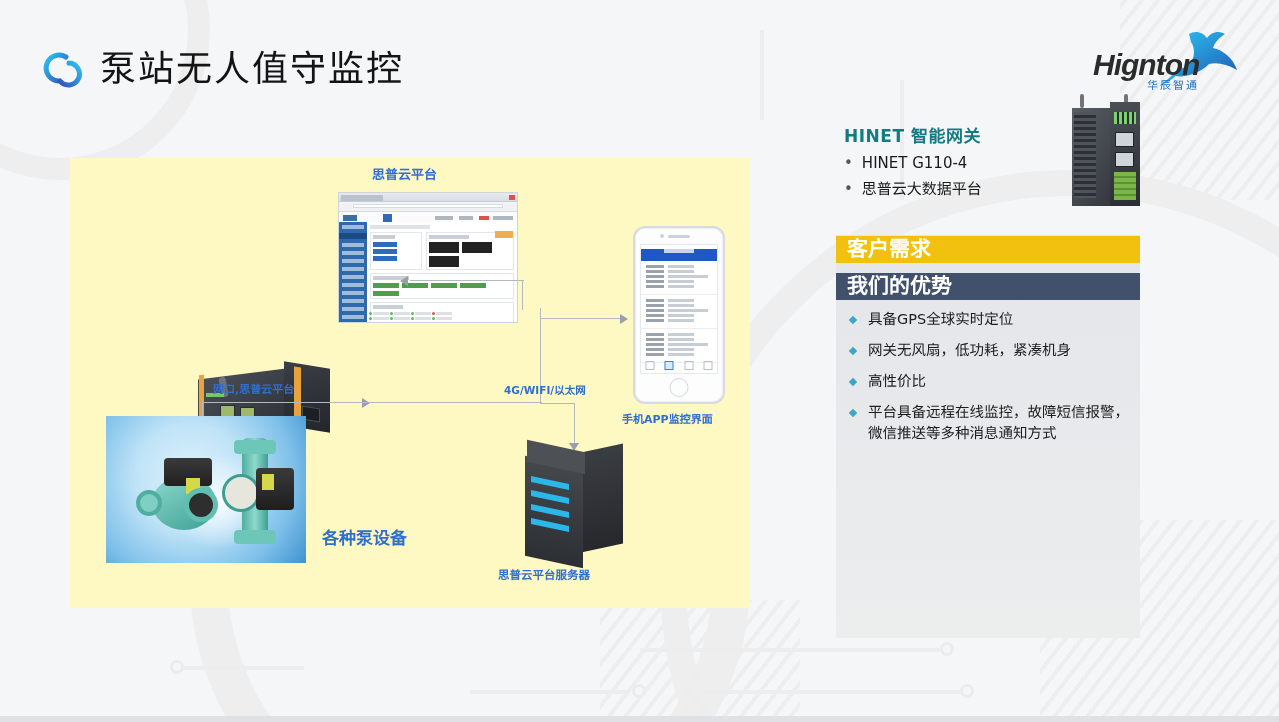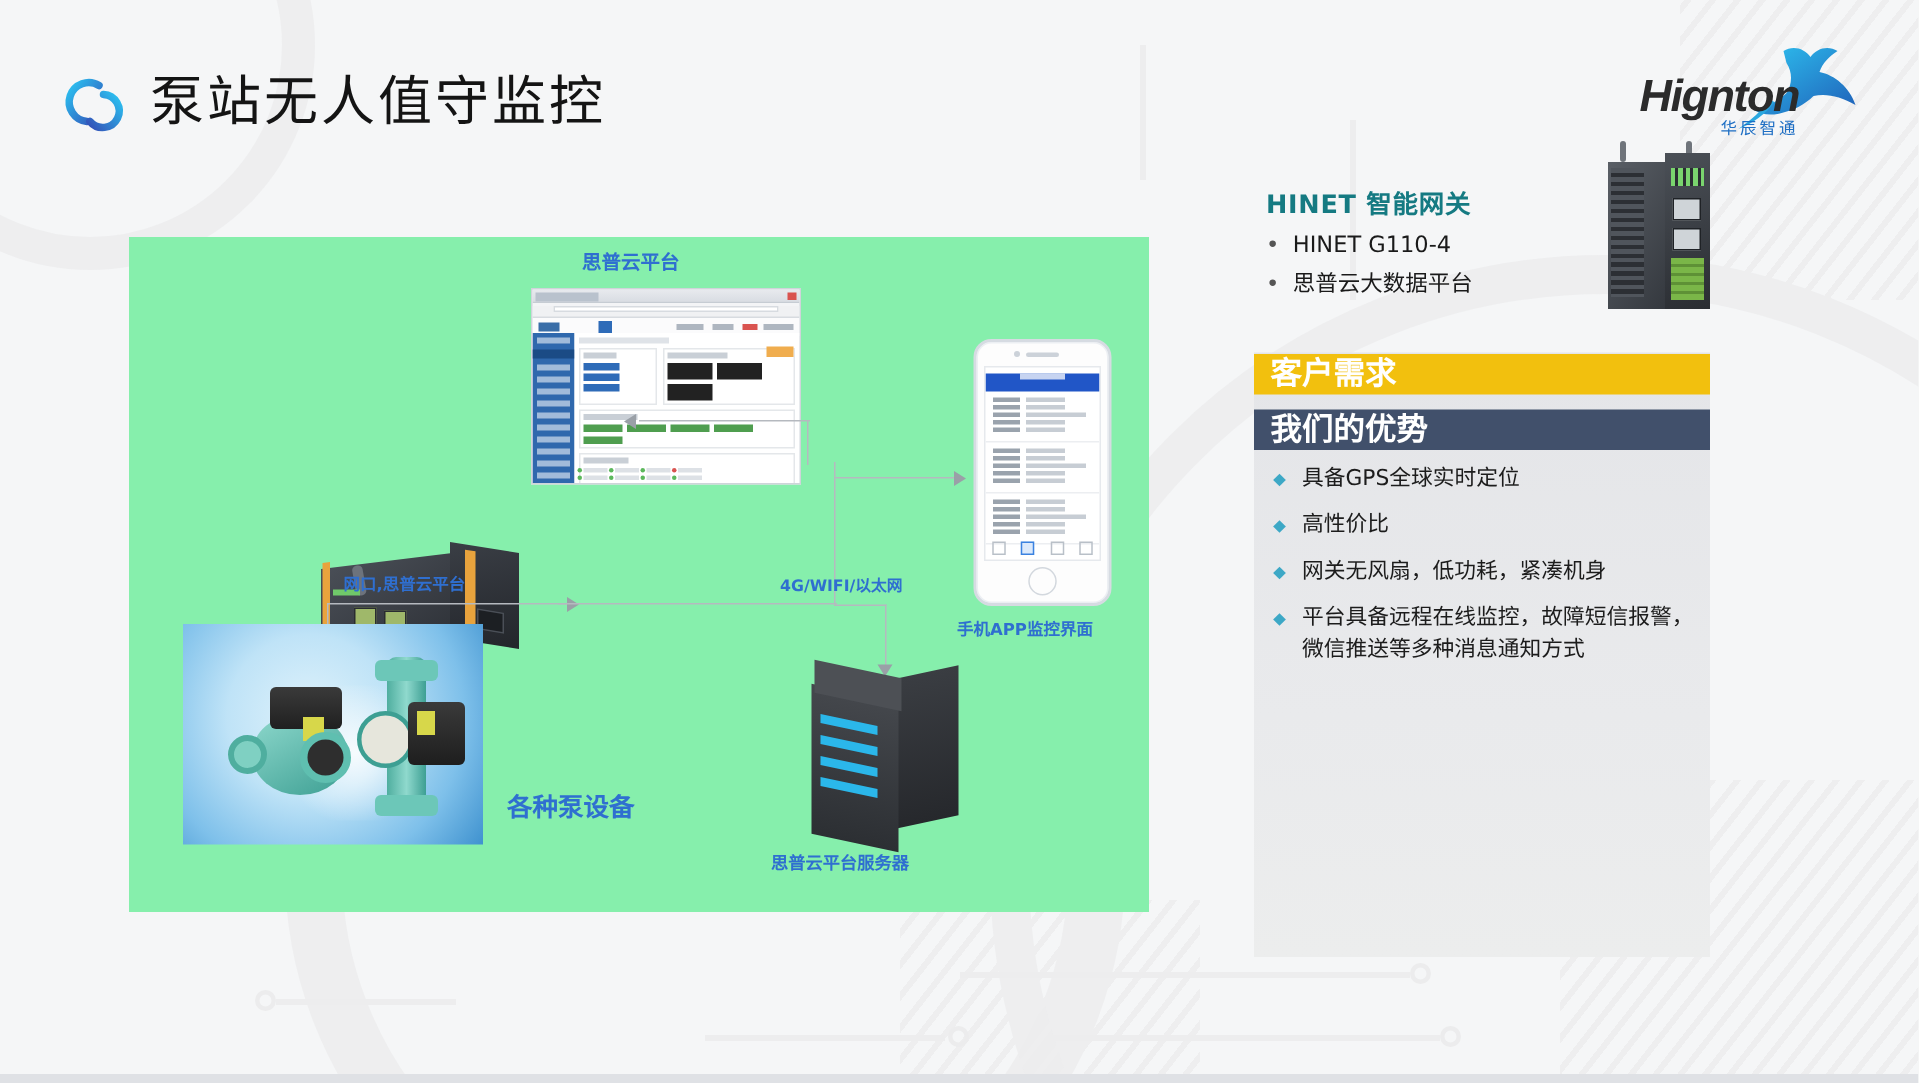--- a/index.html
+++ b/index.html
@@ -99,23 +99,23 @@
     left: 56px; top: 48px;
     font-size: 11px;
     letter-spacing: 2px;
     color: #1f6fc4;
     font-family: "DejaVu Sans", sans-serif;
   }
 
   
   .diagram-card {
     position: absolute;
-    left: 86px; top: 158px;
+    left: 70px; top: 158px;
     width: 680px; height: 450px;
-    background: #86efac;
+    background: #fef9c3;
     z-index: 3;
     overflow: hidden;
   }
 
   .dlabel {
     position: absolute;
     color: #2f6fd0;
     font-weight: bold;
     white-space: nowrap;
     font-family: "DejaVu Sans", "Liberation Sans", sans-serif;
@@ -670,22 +670,22 @@
 
     <div class="sect">
       <div class="sect-head need">客户需求</div>
     </div>
 
     <div class="sect">
       <div class="sect-head adv">我们的优势</div>
       <div class="sect-body">
         <ul>
           <li>具备GPS全球实时定位</li>
+          <li>网关无风扇，低功耗，紧凑机身</li>
           <li>高性价比</li>
-          <li>网关无风扇，低功耗，紧凑机身</li>
           <li>平台具备远程在线监控，故障短信报警，微信推送等多种消息通知方式</li>
         </ul>
       </div>
     </div>
   </div>
 
   <div class="footer-rule"></div>
 </div>
 
 </body></html>

